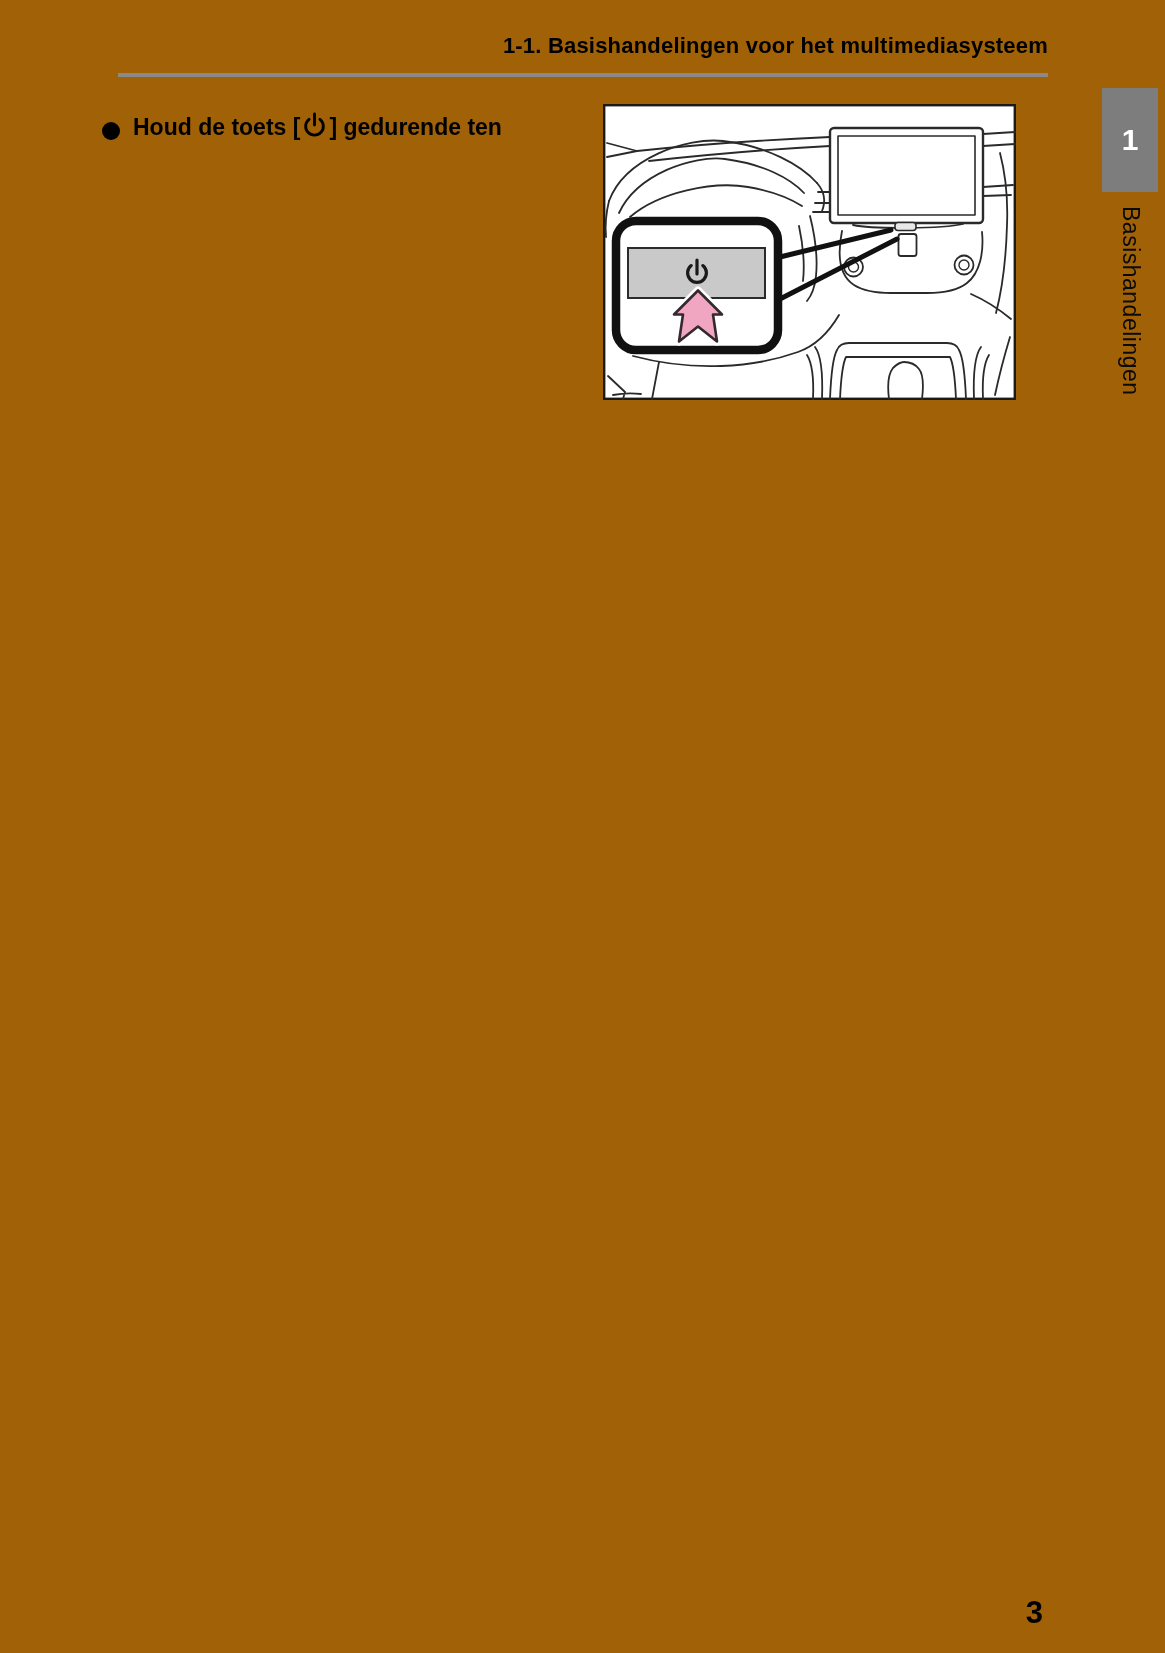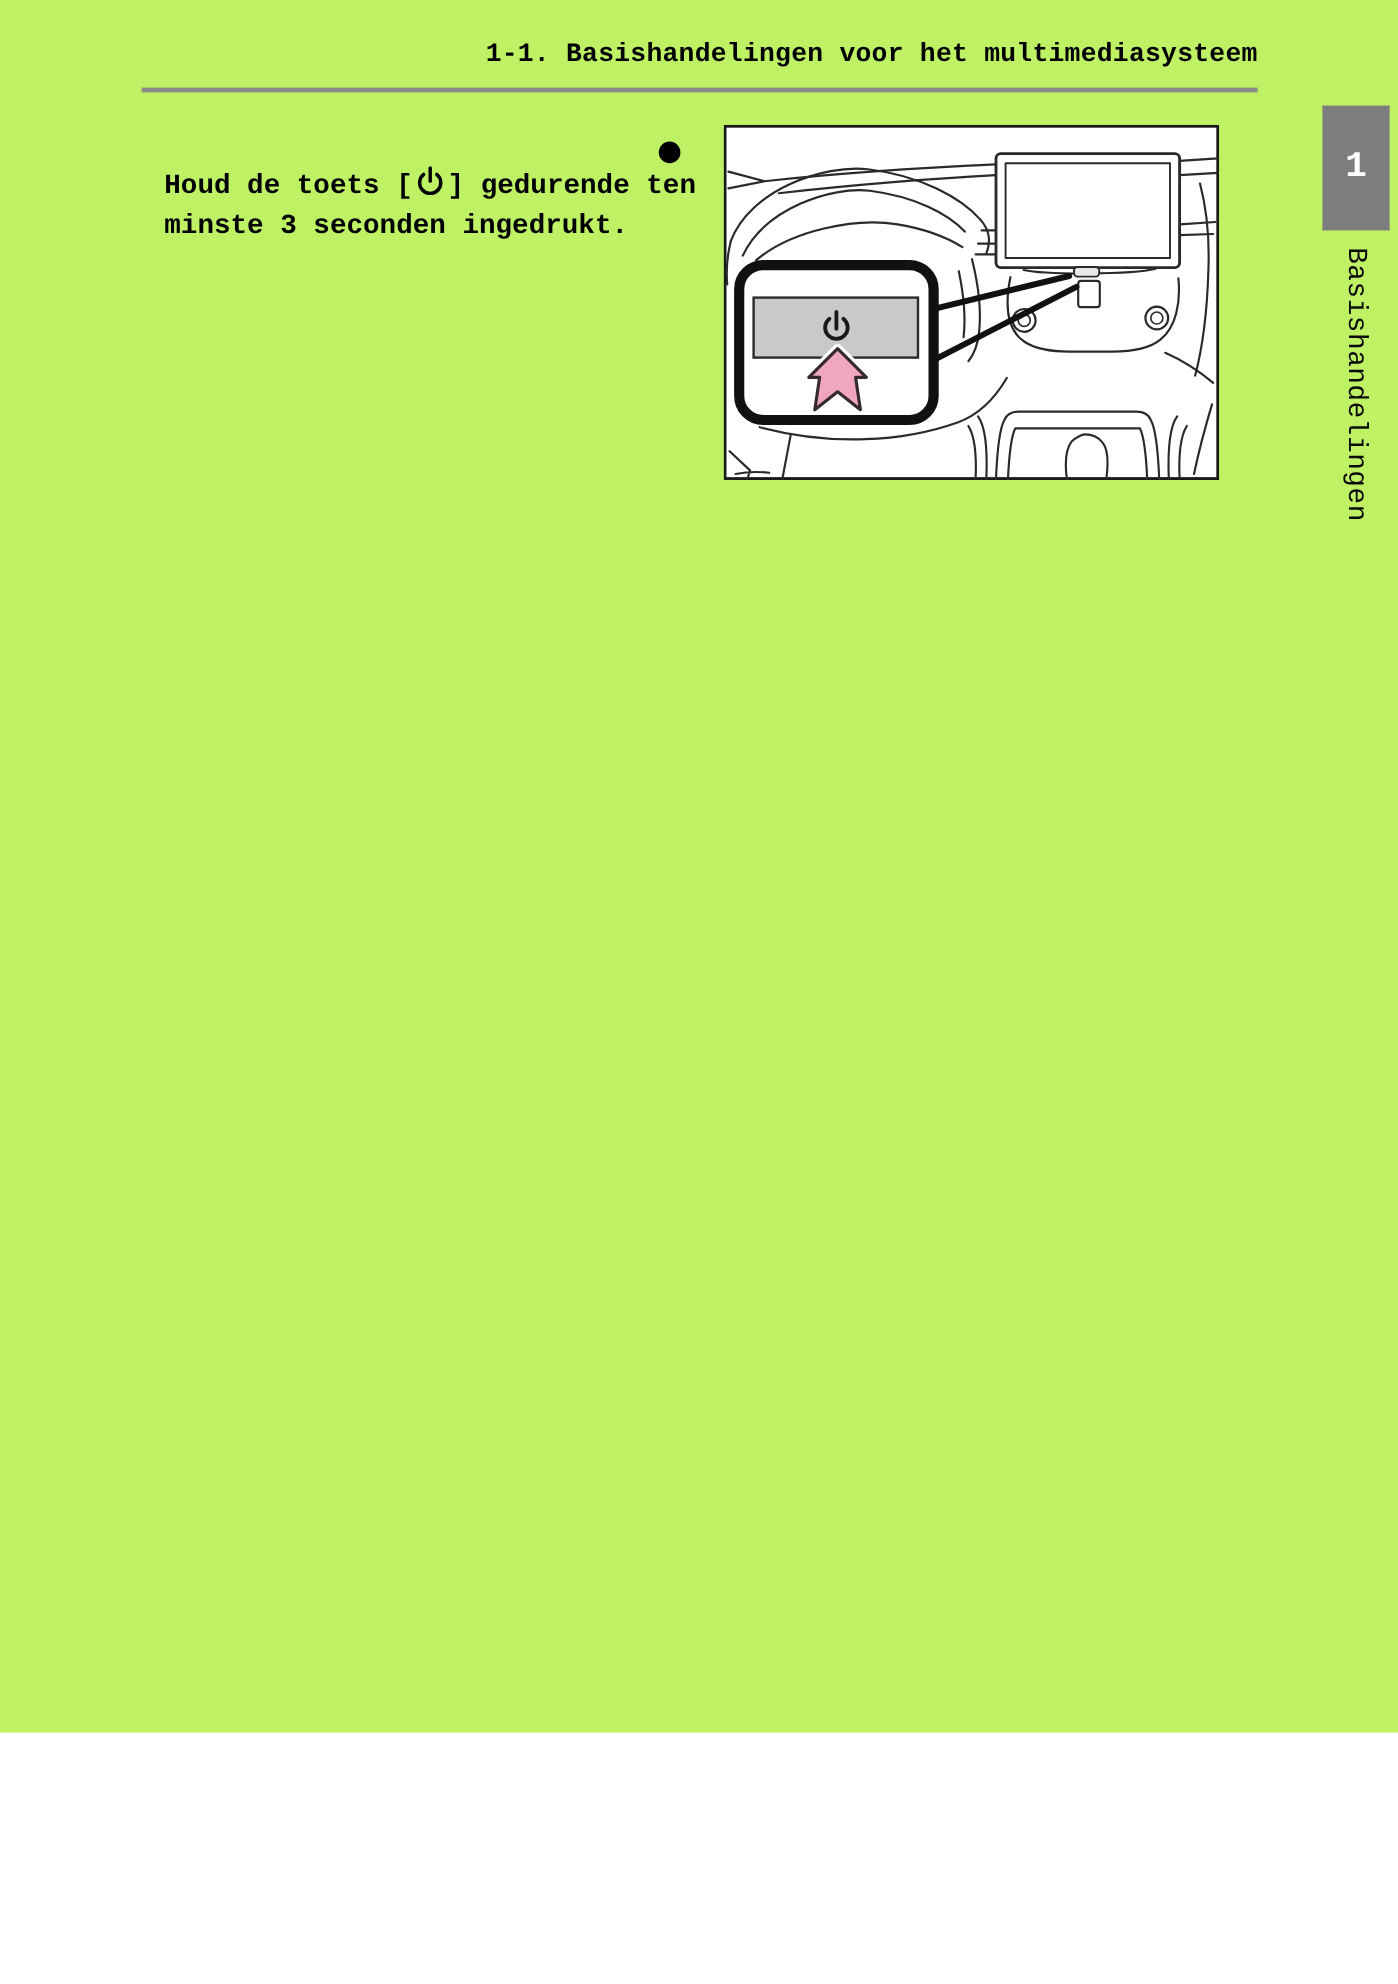--- a/index.html
+++ b/index.html
@@ -1,22 +1,22 @@
 <!DOCTYPE html>
 <html><head>
 <meta charset="utf-8">
 <style>
   * { margin: 0; padding: 0; box-sizing: border-box; }
   html, body { background: #ffffff; }
   .page {
     position: relative;
     width: 1165px;
-    height: 1444px;
-    background: #bef264;
-    font-family: Liberation Mono, monospace;
+    height: 1653px;
+    background: #a16207;
+    font-family: Liberation Sans, sans-serif;
     color: #000;
     overflow: hidden;
   }
   .header-title {
     position: absolute;
     top: 33px;
     right: 117px;
     font-size: 22px;
     font-weight: bold;
     letter-spacing: 0.2px;
@@ -25,26 +25,25 @@
   .header-rule {
     position: absolute;
     left: 118px;
     top: 73px;
     width: 930px;
     height: 4px;
     background: #8a8a8a;
   }
   .bullet-item {
     position: absolute;
-    left: 120px;
+    left: 102px;
     top: 110px;
     width: 460px;
     display: flex;
-    align-items: flex-end;
-    flex-direction: column;
+    align-items: center;
   }
   .bullet-dot {
     width: 18px;
     height: 18px;
     border-radius: 50%;
     background: #000;
     flex: 0 0 18px;
     margin-top: 8px;
     margin-right: 13px;
   }
@@ -114,21 +113,20 @@
 
   <div class="bullet-item">
     <span class="bullet-dot"></span>
     <div class="bullet-text">
       <span class="line"><span>Houd de toets [</span><svg class="inline-power-icon" width="27" height="29" viewBox="0 0 30 30">
             <g fill="none" stroke="#000" stroke-width="3.2" stroke-linecap="round">
               <path d="M9,9.3 A9.8,9.8 0 1 0 21,9.3"></path>
               <path d="M15,3.2 L15,15.5"></path>
             </g>
           </svg><span>] gedurende ten</span></span>
-      <div class="line">minste 3 seconden ingedrukt.</div>
     </div>
   </div>
 
   <div class="figure">
     <svg width="413" height="296" viewBox="0 0 413 296">
 
       <rect x="1.2" y="1.2" width="410.6" height="293.6" fill="#ffffff" stroke="#1a1a1a" stroke-width="2.4"></rect>
 
       <g fill="none" stroke="#2a2a2a" stroke-width="1.8" stroke-linecap="round" stroke-linejoin="round">
 

